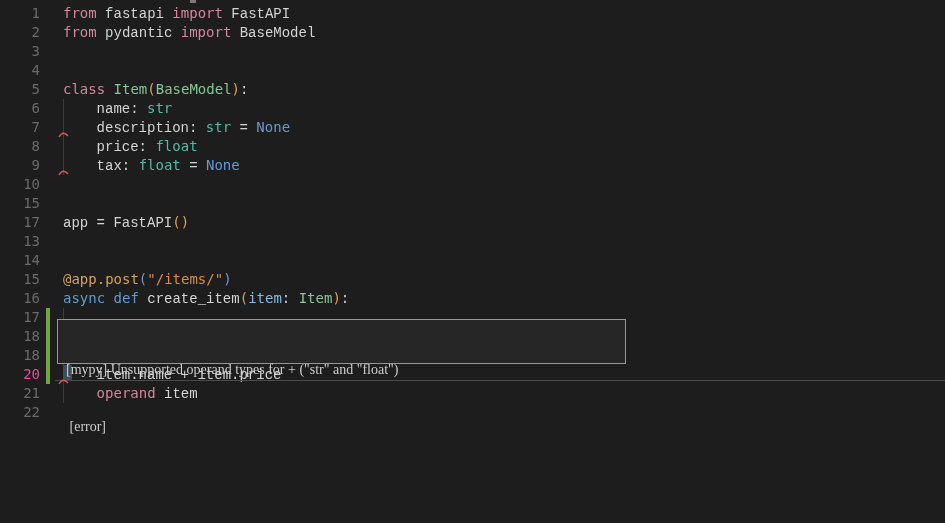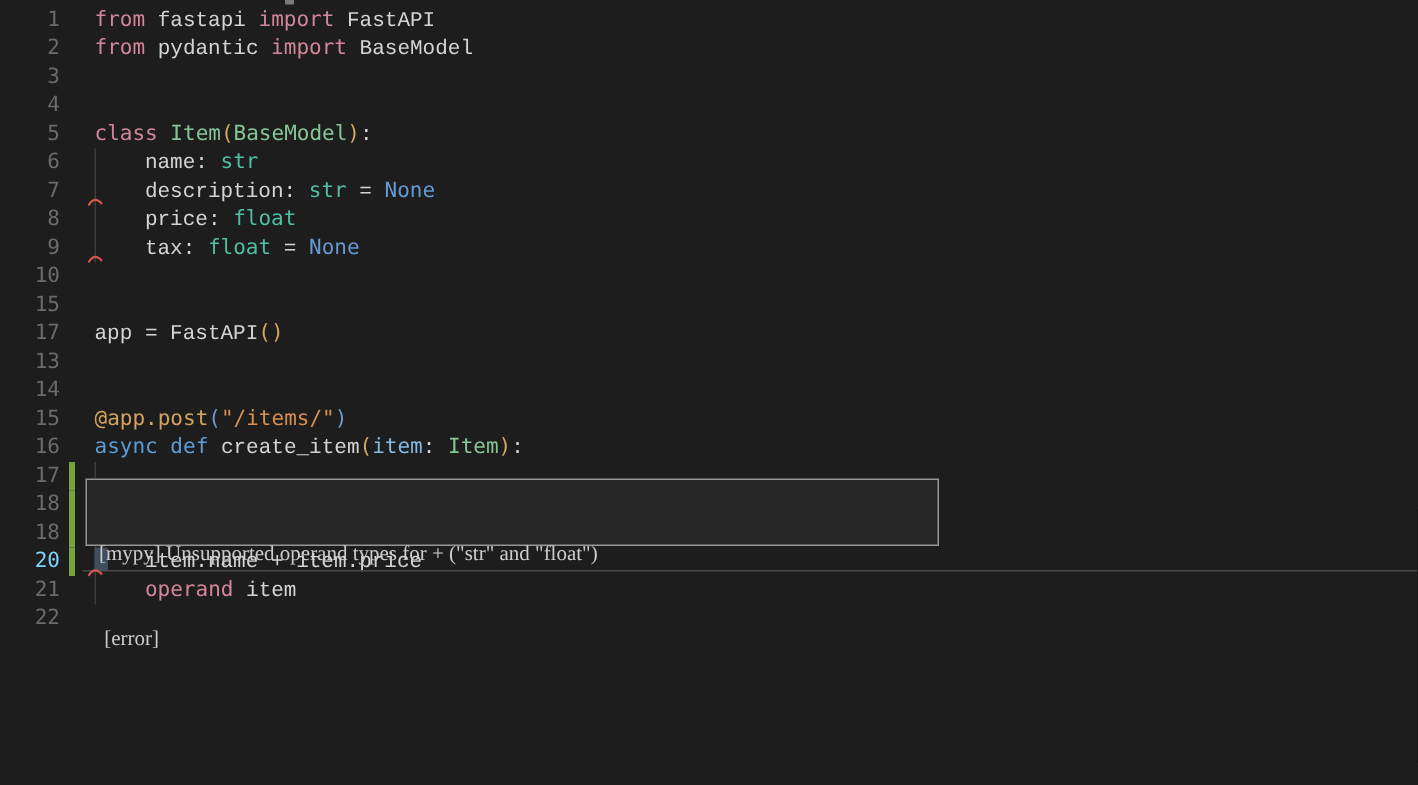--- a/index.html
+++ b/index.html
@@ -8,21 +8,21 @@
     width:945px;height:523px;
     background:#1d1d1d;
     font-family:"DejaVu Sans Mono","Liberation Mono",monospace;
     font-size:14px;line-height:19px;
     overflow:hidden;
     color:#d4d4d4;
   }
   #code{position:absolute;top:4px;left:0;right:0;}
   .row{display:flex;height:19px;white-space:pre;}
   .num{width:40px;text-align:right;color:#6b6b6b;flex:none;user-select:none;}
-  .num.cur{color:#7dd3fc;}
+  .num.cur{color:#ec4899;}
   .signcol{width:23px;flex:none;position:relative;}
   .gitbar{position:absolute;left:6px;top:0;width:4px;height:19px;background:#74a33e;}
   .code{white-space:pre;}
   .c-kw{color:#d3869b;}      
   .c-kw2{color:#5a9dd8;text-align:center;}     
   .c-type{color:#4fbfa4;}    
   .c-cls{color:#85c596;}     
   .c-param{color:#84bbe2;}   
   .c-gold{color:#d6a35c;}    
   .c-str{color:#d98f4e;}     

